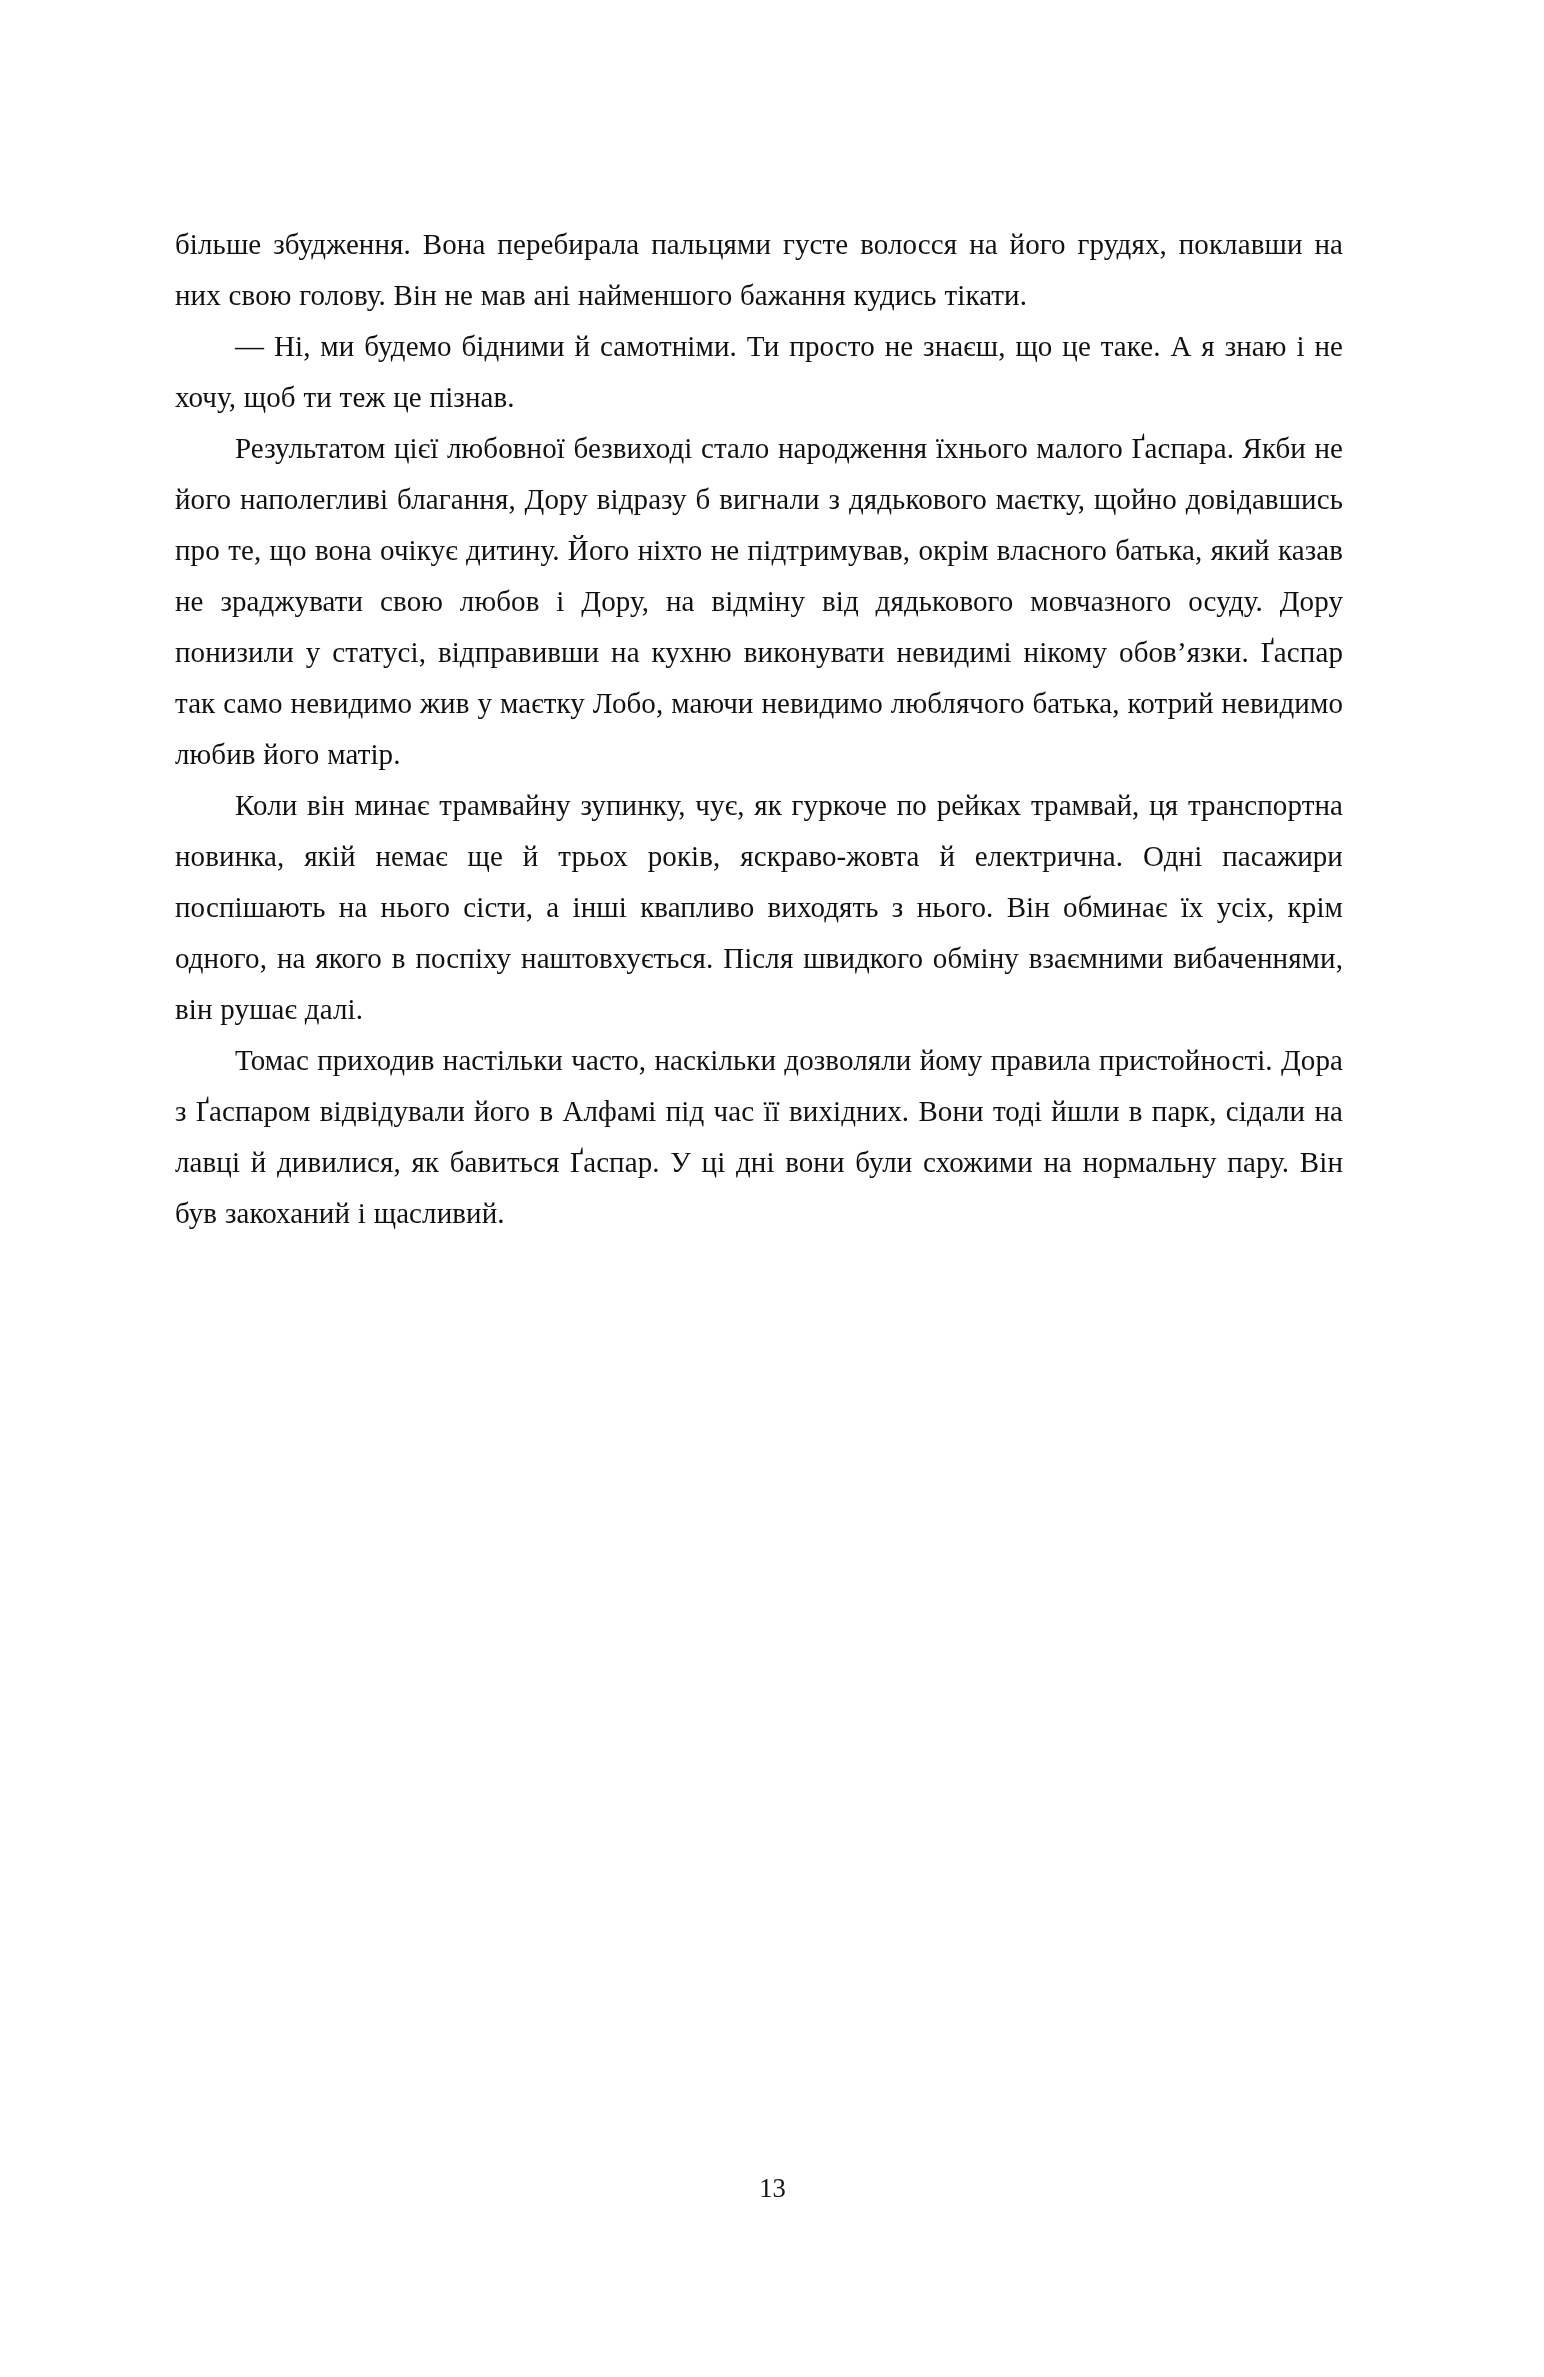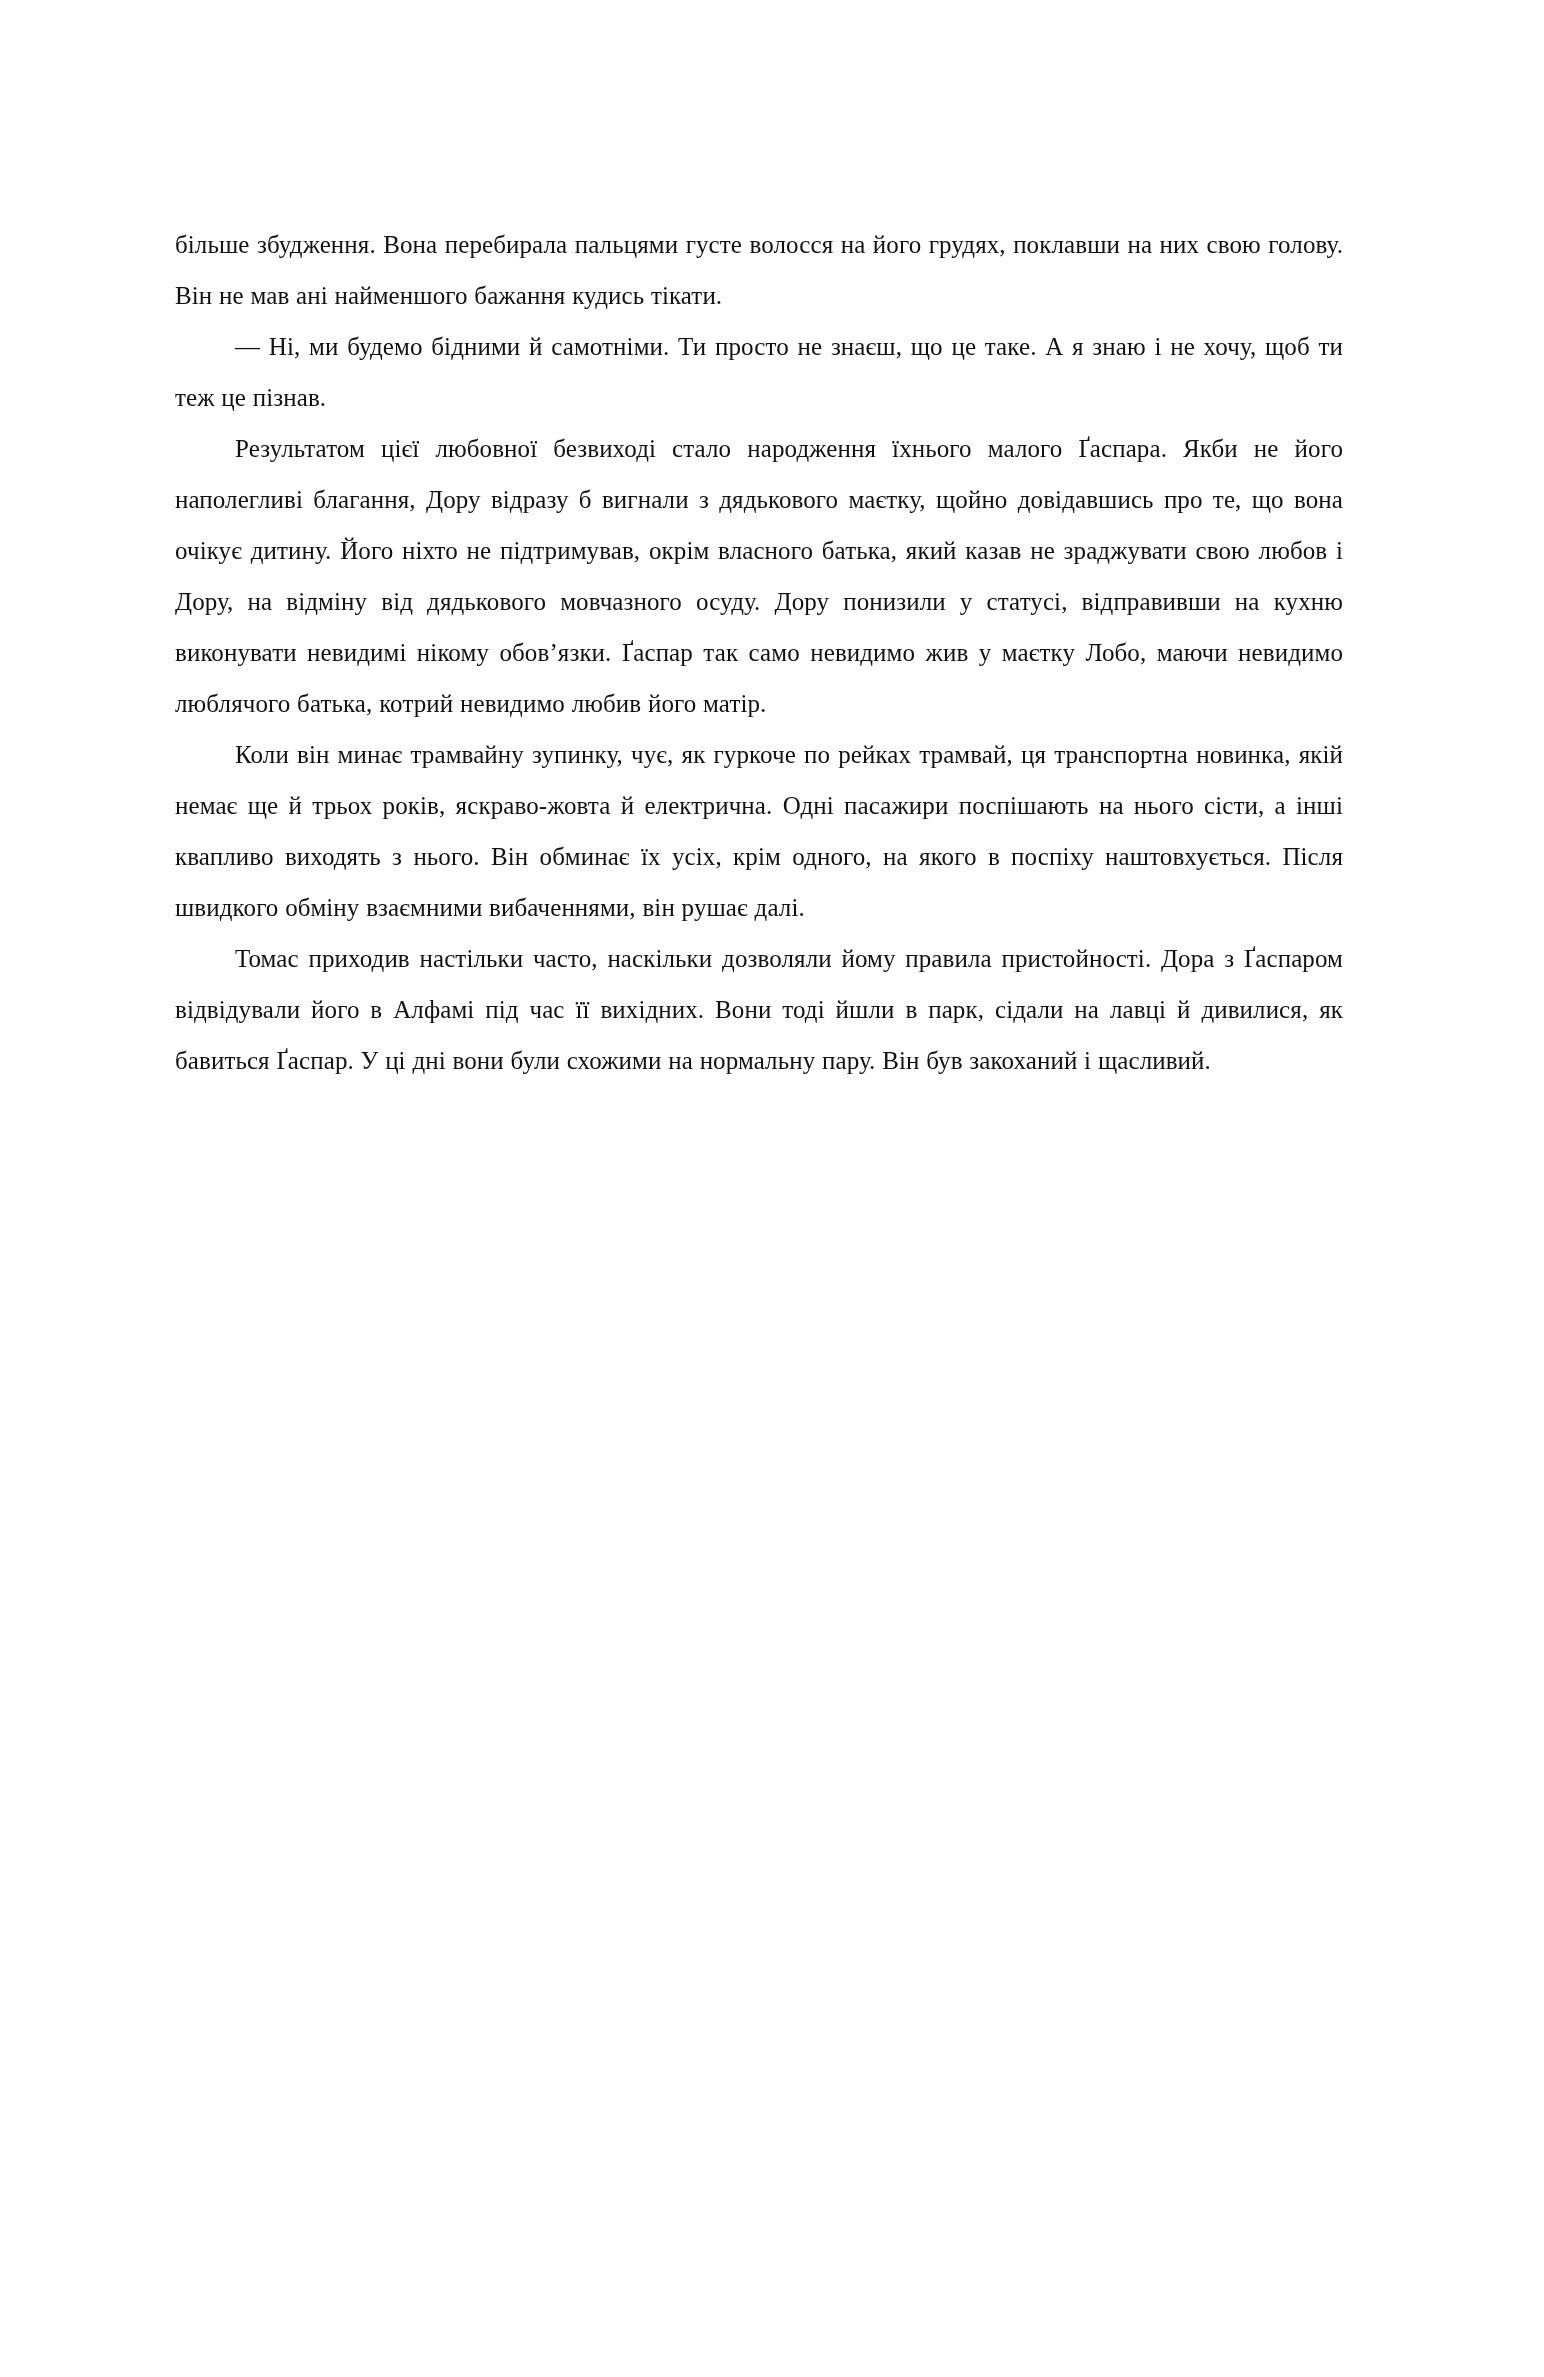--- a/index.html
+++ b/index.html
@@ -26,21 +26,21 @@
 
   .text-block {
     position: absolute;
     left: 175px;
     top: 219px;
     width: 1168px;
   }
 
   .para {
     margin: 0;
-    font-size: 25px;
+    font-size: 29px;
     line-height: 51px;
     text-align: justify;
     text-justify: inter-word;
     letter-spacing: 0.1px;
     word-spacing: 0.4px;
     color: #111111;
     hyphens: manual;
     -webkit-hyphens: manual;
   }
 
@@ -70,15 +70,16 @@
 <div class="page">
 
   <div class="text-block">
     <p class="para flush">більше збудження. Вона перебирала пальцями густе волосся на його грудях, поклавши на них свою голову. Він не мав ані найменшого бажання кудись тікати.</p>
     <p class="para indent">— Ні, ми будемо бідними й самотніми. Ти просто не знаєш, що це таке. А я знаю і не хочу, щоб ти теж це пізнав.</p>
     <p class="para indent">Результатом цієї любовної безвиході стало народження їхнього малого Ґаспара. Якби не його наполегливі благання, Дору відразу б вигнали з дядькового маєтку, щойно довідавшись про те, що вона очікує дитину. Його ніхто не підтримував, окрім власного батька, який казав не зраджувати свою любов і Дору, на відміну від дядькового мовчазного осуду. Дору понизили у статусі, відправивши на кухню виконувати невидимі нікому обов’язки. Ґаспар так само невидимо жив у маєтку Лобо, маючи невидимо люблячого батька, котрий невидимо любив його матір.</p>
     <p class="para indent">Коли він минає трамвайну зупинку, чує, як гуркоче по рейках трамвай, ця транспортна новинка, якій немає ще й трьох років, яскраво-жовта й електрична. Одні пасажири поспішають на нього сісти, а інші квапливо виходять з нього. Він обминає їх усіх, крім одного, на якого в поспіху наштовхується. Після швидкого обміну взаємними вибаченнями, він рушає далі.</p>
     <p class="para indent">Томас приходив настільки часто, наскільки дозволяли йому правила пристойності. Дора з Ґаспаром відвідували його в Алфамі під час її вихідних. Вони тоді йшли в парк, сідали на лавці й дивилися, як бавиться Ґаспар. У ці дні вони були схожими на нормальну пару. Він був закоханий і щасливий.</p>
   </div>
 
+  <div class="folio">13</div>
 
 </div>
 
 
 </body></html>

